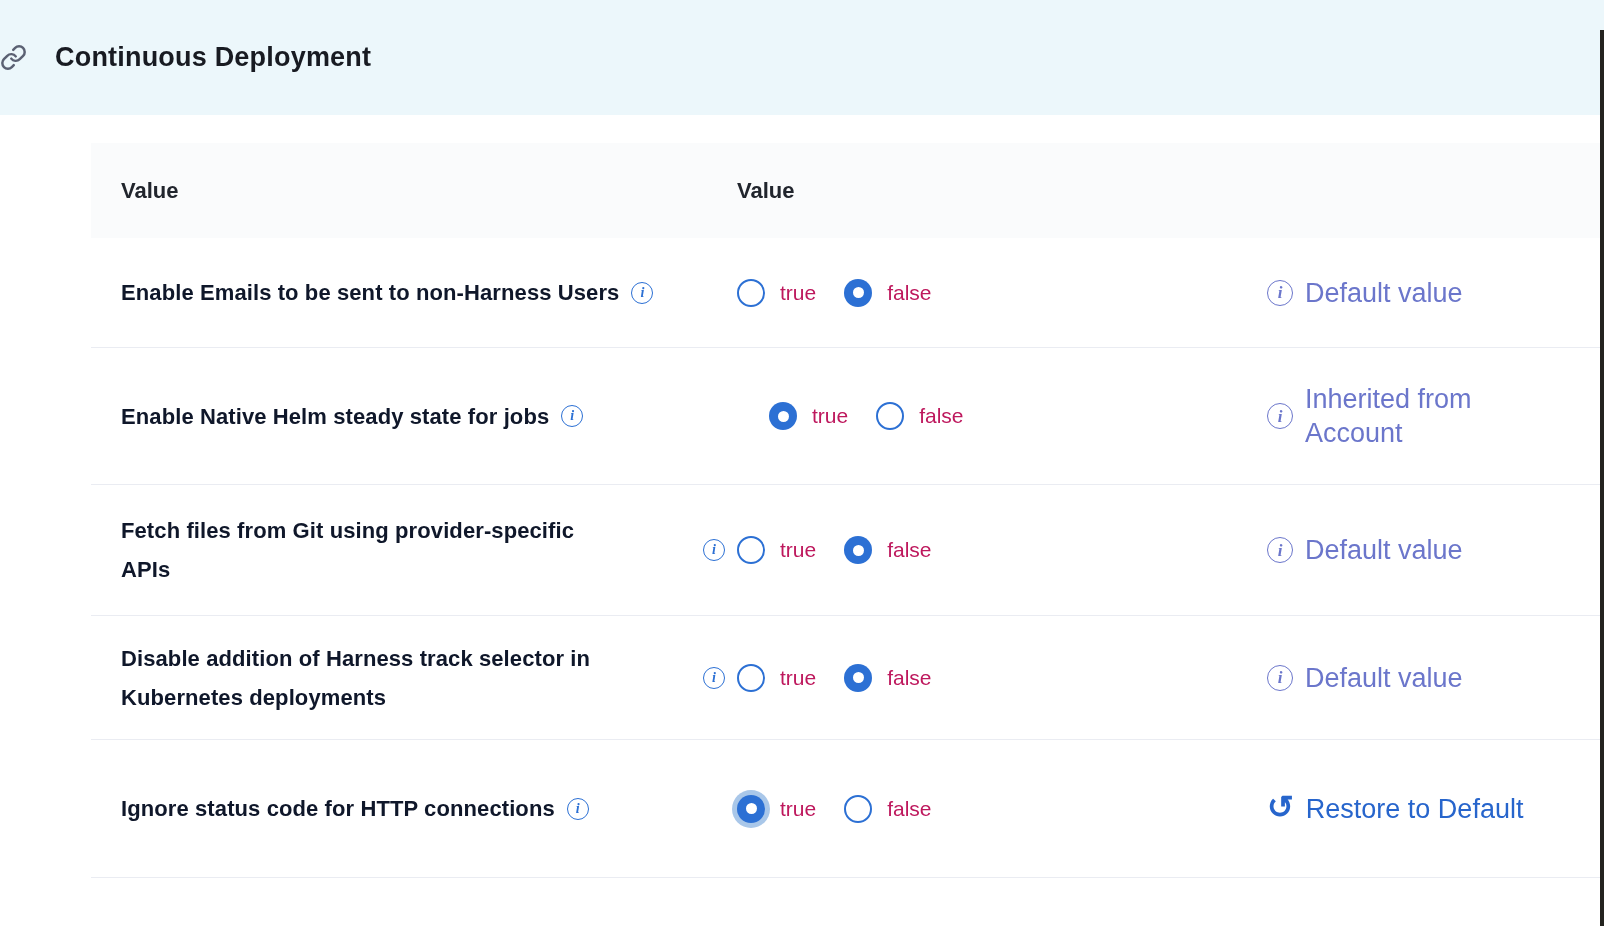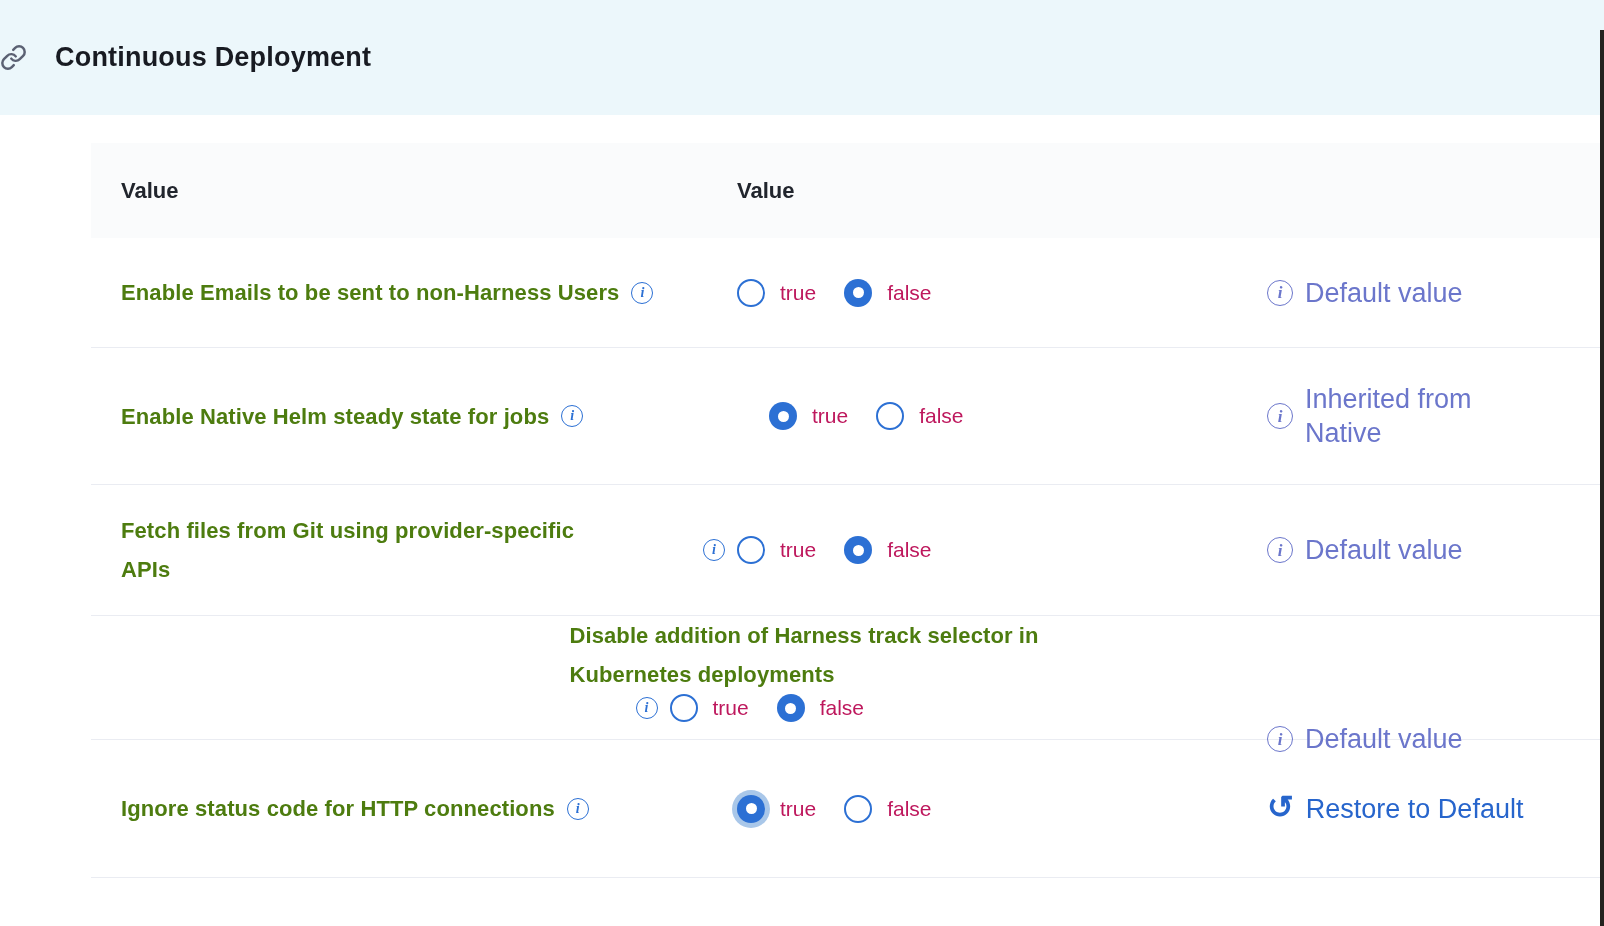--- a/index.html
+++ b/index.html
@@ -21,25 +21,25 @@
   .th { font-size:22px; font-weight:700; color:#21252d; }
   .cell-name  { width:612px; padding-left:30px; flex:none; }
   .cell-value { width:420px; display:flex; align-items:center; flex:none; }
   .cell-value.pad { padding-left:34px; }
   .cell-status { width:333px; margin-left:auto; display:flex; align-items:center; flex:none; }
 
   .row { display:flex; align-items:center; border-bottom:1px solid #eaecf2; }
   .rows .row:nth-child(1) { height:110px; }
   .rows .row:nth-child(2) { height:137px;gap:32px; }
   .rows .row:nth-child(3) { height:131px; }
-  .rows .row:nth-child(4) { height:124px;flex-direction:column; }
+  .rows .row:nth-child(4) { height:124px; }
   .rows .row:nth-child(5) { height:138px; }
 
   .name-wrap { display:flex; align-items:center; }
-  .name-text { font-size:22px; font-weight:700; color:#4d7c0f; line-height:39px; white-space:pre-line; letter-spacing:.1px; }
+  .name-text { font-size:22px; font-weight:700; color:#0f172a; line-height:39px; white-space:pre-line; letter-spacing:.1px; }
   .name-info { margin-left:12px; }
 
   
   .info-icon { display:inline-flex; align-items:center; justify-content:center; flex:none;
     width:22px; height:22px; border:1.7px solid currentColor; border-radius:50%;
     color:#2c70d4; font-family:"Liberation Serif", serif; font-style:italic; font-weight:700; font-size:14px; line-height:1;
     cursor:pointer; }
   .info-icon.lg { width:26px; height:26px; font-size:17px; border-width:1.8px; }
 
   .value-lead-info { margin-right:12px; }
@@ -114,21 +114,21 @@
 
       <span class="radio selected"></span>
       <span class="radio-label">true</span>
       <span class="radio second unselected"></span>
       <span class="radio-label">false</span>
     </div>
     <div class="cell-status">
       <span class="info-icon lg status-info-icon">i</span>
 
       <span class="status-label">Inherited from
-Native</span>
+Account</span>
     </div>
   </div>
 
   <div class="row">
     <div class="cell-name">
       <div class="name-wrap">
         <span class="name-text">Fetch files from Git using provider-specific
 APIs</span>
 
       </div>

